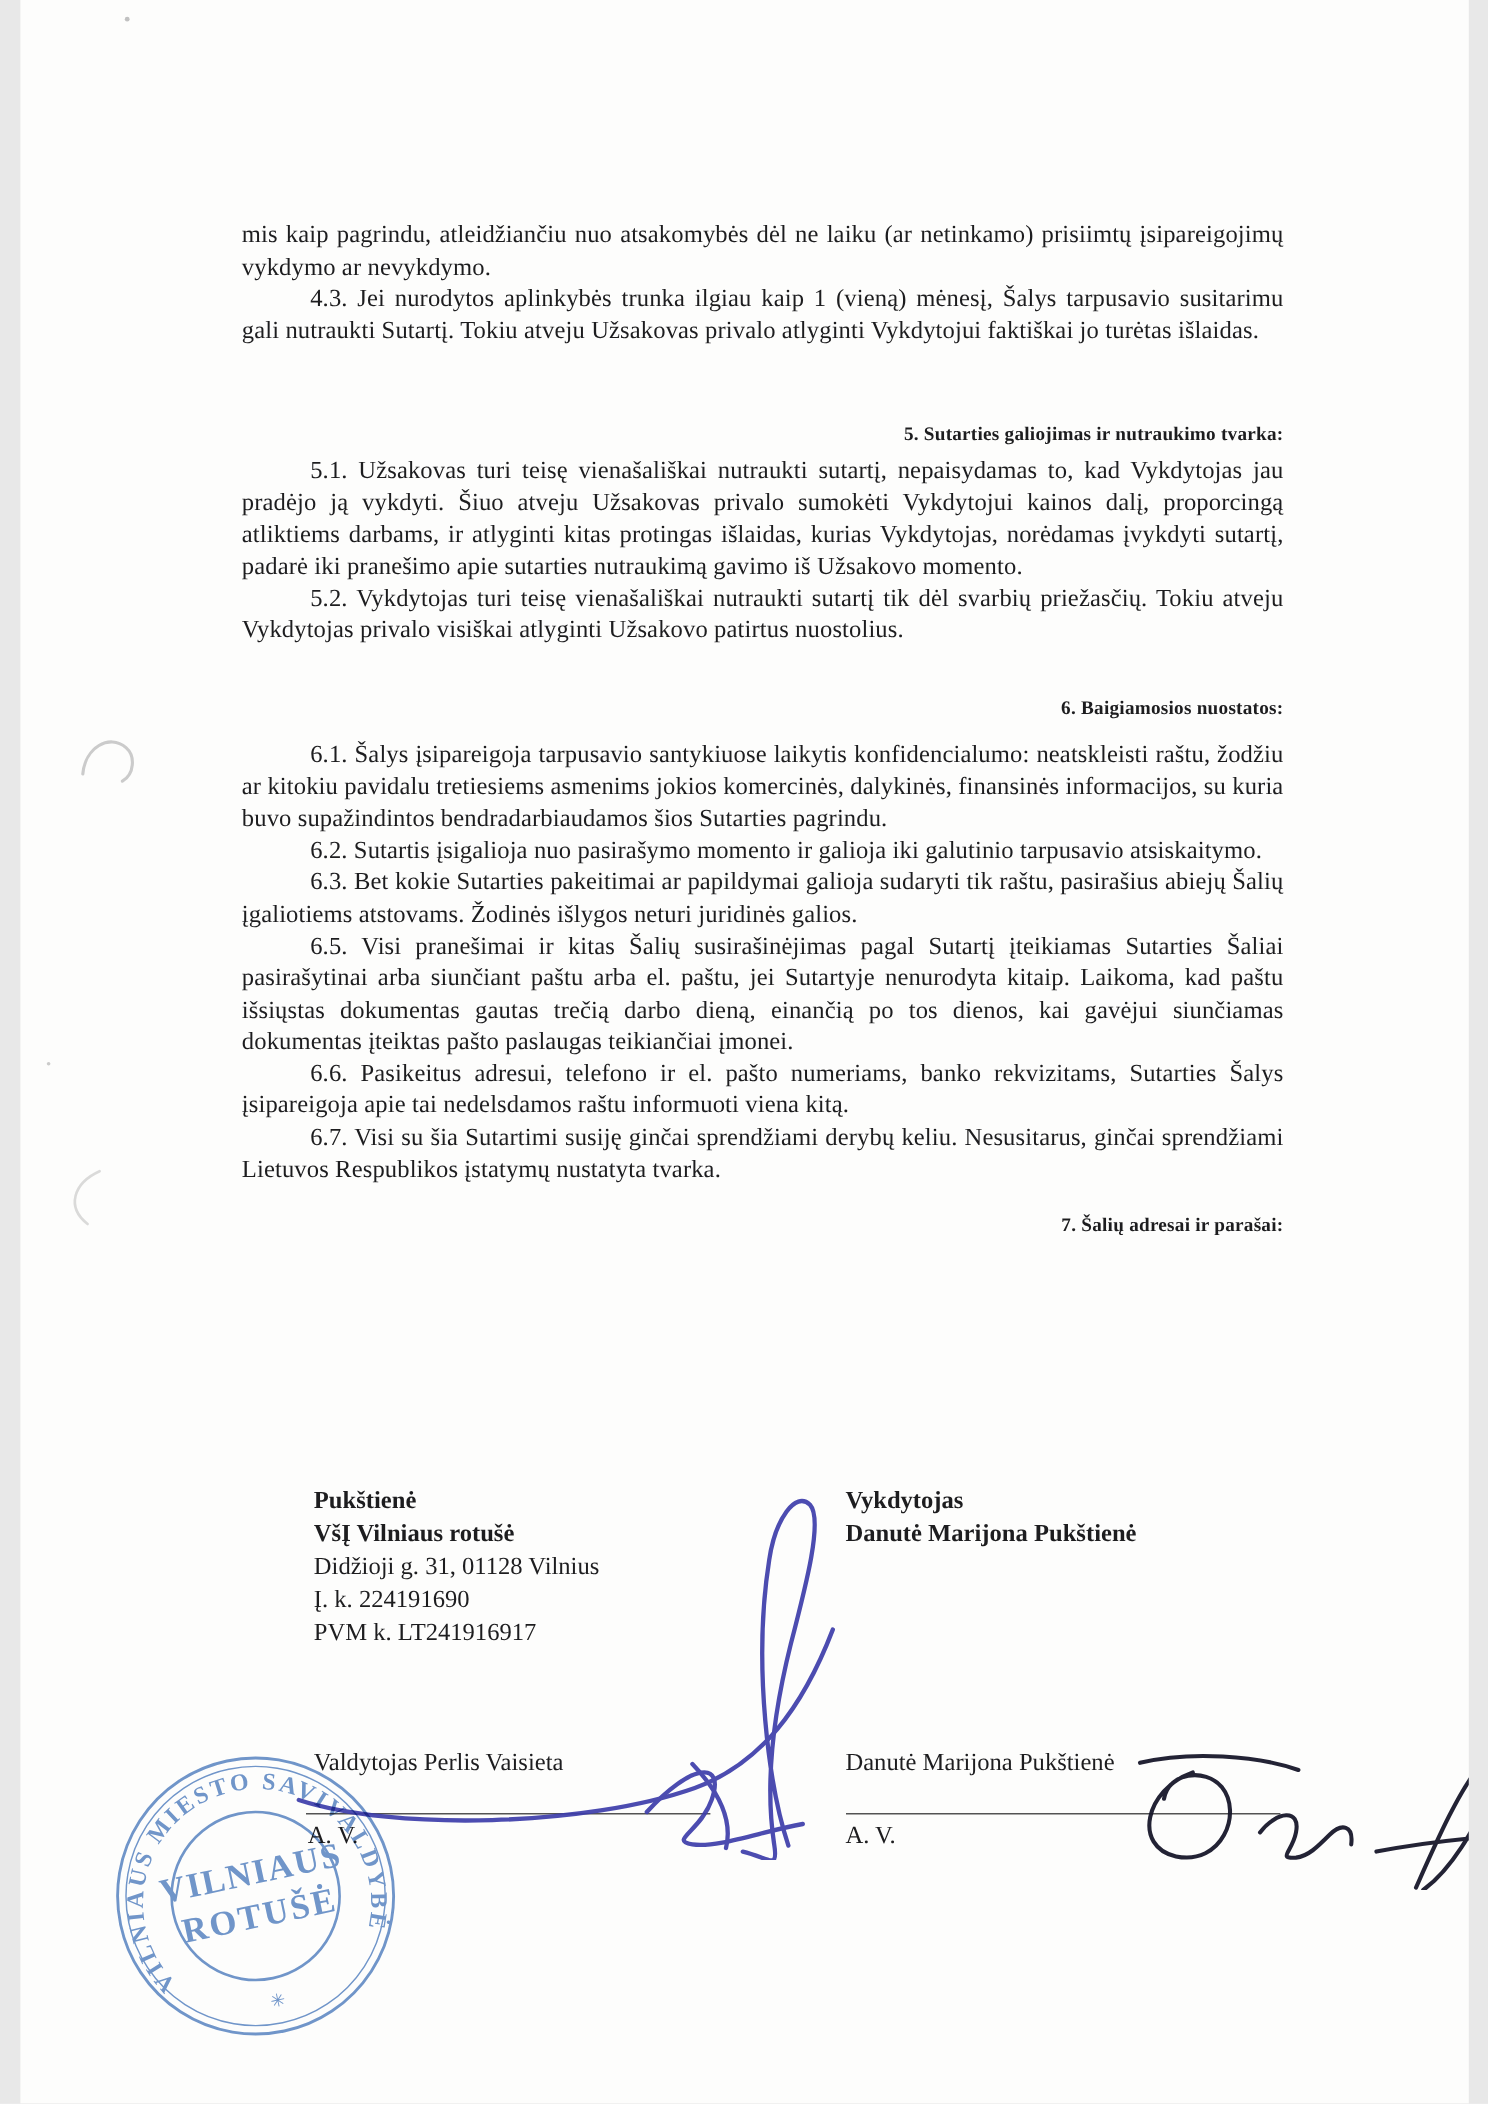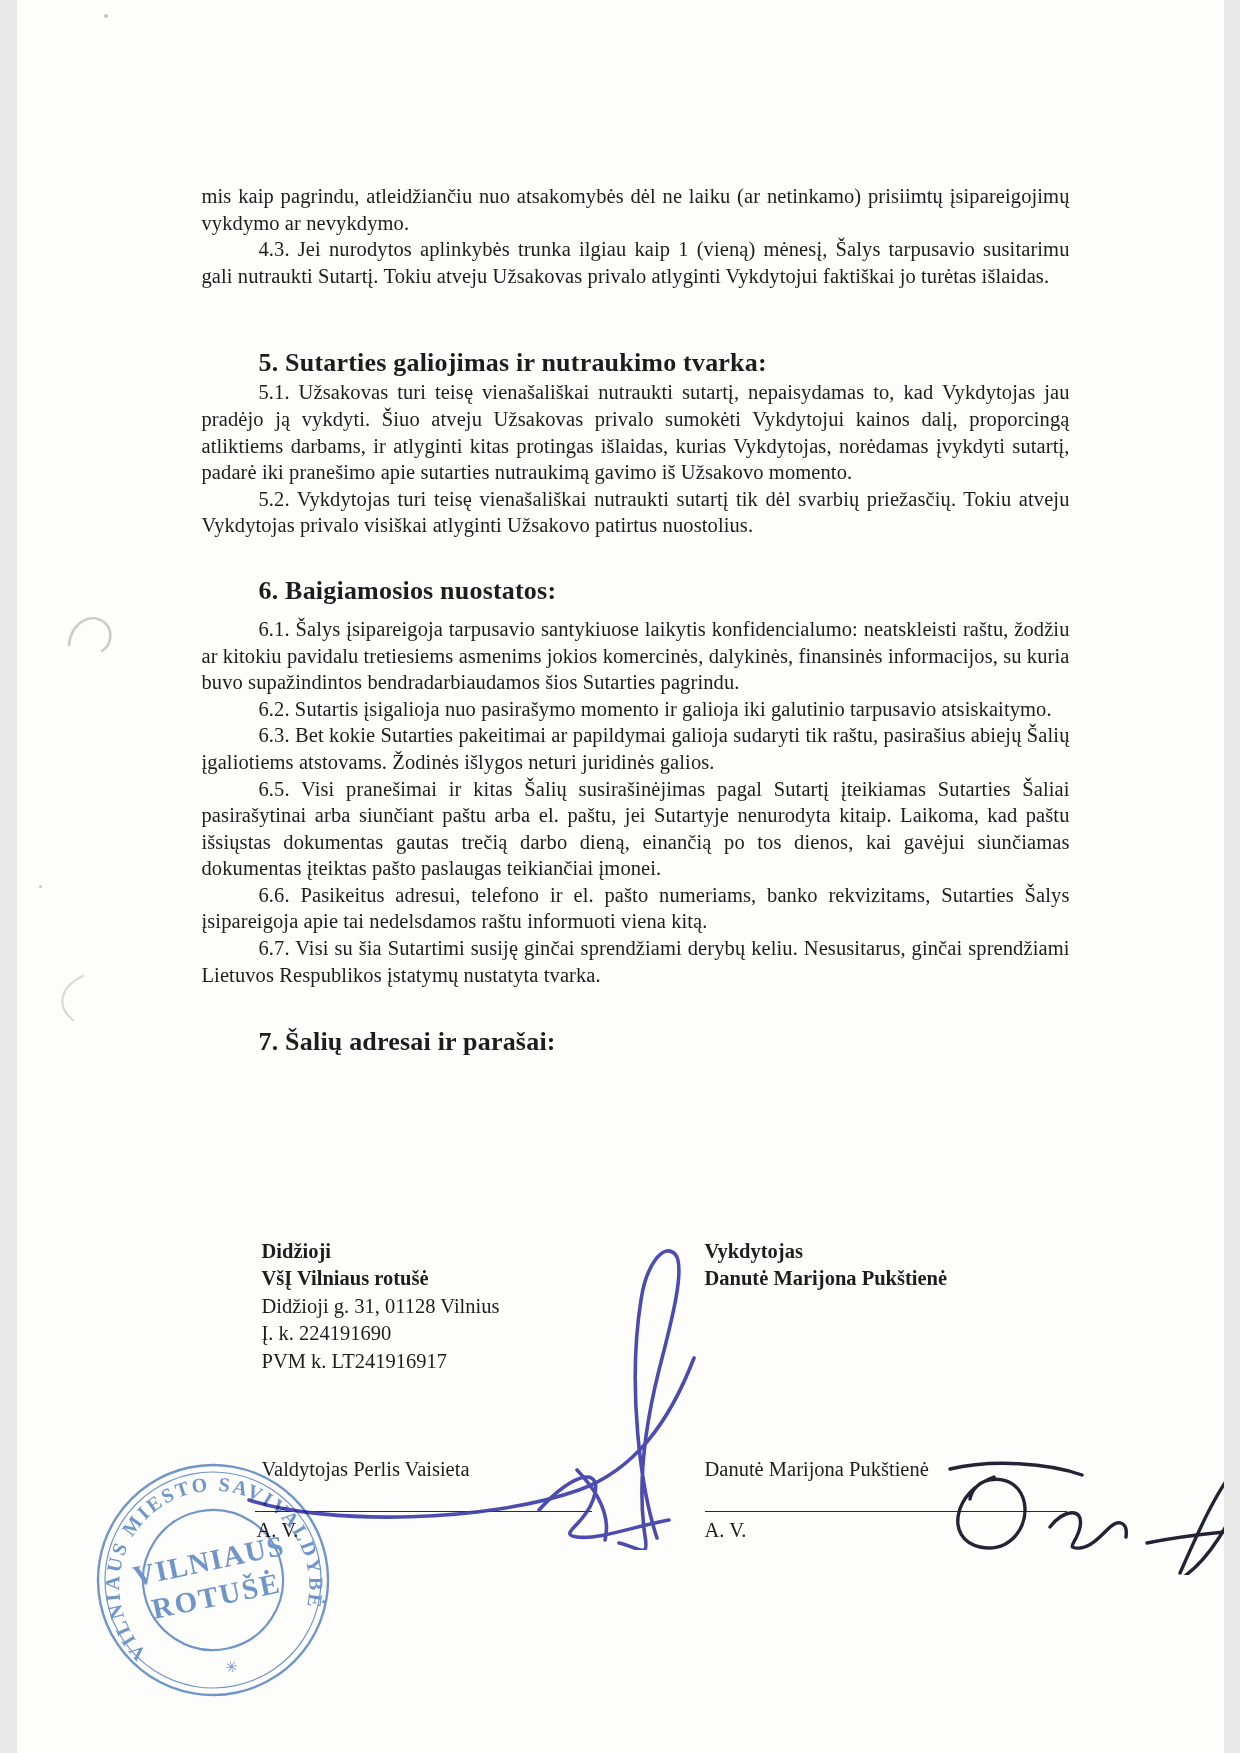--- a/index.html
+++ b/index.html
@@ -16,26 +16,26 @@
   .body-text{
     position:absolute;left:185px;top:183px;width:868px;
     font-size:20.5px;line-height:26.6px;
   }
   .body-text p{
     margin:0;text-align:justify;text-indent:57px;
     letter-spacing:.1px;
   }
   .body-text p.cont{text-indent:0;}
   .body-text h2{
-    font-size:26px;line-height:27px;font-weight:bold;
-    margin:0 0 3px 57px;letter-spacing:.2px;
+    font-size:16px;line-height:27px;font-weight:bold;
+    margin:0 0 3px 57px;letter-spacing:.2px;text-align:right;
   }
   .body-text h2.h5{margin-top:60px;}
   .body-text h2.h6{margin-top:38px;margin-bottom:12px;}
-  .body-text h2.h7{margin-top:40px;}
+  .body-text h2.h7{margin-top:20px;}
   
   .addr{position:absolute;top:1238px;font-size:20.5px;line-height:27.4px;}
   .addr.left{left:245px;width:370px;}
   .addr.right{left:688px;width:420px;}
   .addr .b{font-weight:bold;}
   .addr div{white-space:nowrap;}
   
   .sig-label{position:absolute;top:1458px;font-size:20.5px;white-space:nowrap;}
   .sig-label.left{left:245px;}
   .sig-label.right{left:688px;}
@@ -83,21 +83,21 @@
     <p>6.1. Šalys įsipareigoja tarpusavio santykiuose laikytis konfidencialumo: neatskleisti raštu, žodžiu ar kitokiu pavidalu tretiesiems asmenims jokios komercinės, dalykinės, finansinės informacijos, su kuria buvo supažindintos bendradarbiaudamos šios Sutarties pagrindu.</p>
     <p>6.2. Sutartis įsigalioja nuo pasirašymo momento ir galioja iki galutinio tarpusavio atsiskaitymo.</p>
     <p>6.3. Bet kokie Sutarties pakeitimai ar papildymai galioja sudaryti tik raštu, pasirašius abiejų Šalių įgaliotiems atstovams. Žodinės išlygos neturi juridinės galios.</p>
     <p>6.5. Visi pranešimai ir kitas Šalių susirašinėjimas pagal Sutartį įteikiamas Sutarties Šaliai pasirašytinai arba siunčiant paštu arba el. paštu, jei Sutartyje nenurodyta kitaip. Laikoma, kad paštu išsiųstas dokumentas gautas trečią darbo dieną, einančią po tos dienos, kai gavėjui siunčiamas dokumentas įteiktas pašto paslaugas teikiančiai įmonei.</p>
     <p>6.6. Pasikeitus adresui, telefono ir el. pašto numeriams, banko rekvizitams, Sutarties Šalys įsipareigoja apie tai nedelsdamos raštu informuoti viena kitą.</p>
     <p>6.7. Visi su šia Sutartimi susiję ginčai sprendžiami derybų keliu. Nesusitarus, ginčai sprendžiami Lietuvos Respublikos įstatymų nustatyta tvarka.</p>
     <h2 class="h7">7. Šalių adresai ir parašai:</h2>
   </main>
 
   <section class="addr left">
-    <div class="b">Didžioji</div>
+    <div class="b">Pukštienė</div>
     <div class="b">VšĮ Vilniaus rotušė</div>
     <div>Didžioji g. 31, 01128 Vilnius</div>
     <div>Į. k. 224191690</div>
     <div>PVM k. LT241916917</div>
   </section>
   <section class="addr right">
     <div class="b">Vykdytojas</div>
     <div class="b">Danutė Marijona Pukštienė</div>
   </section>
 

